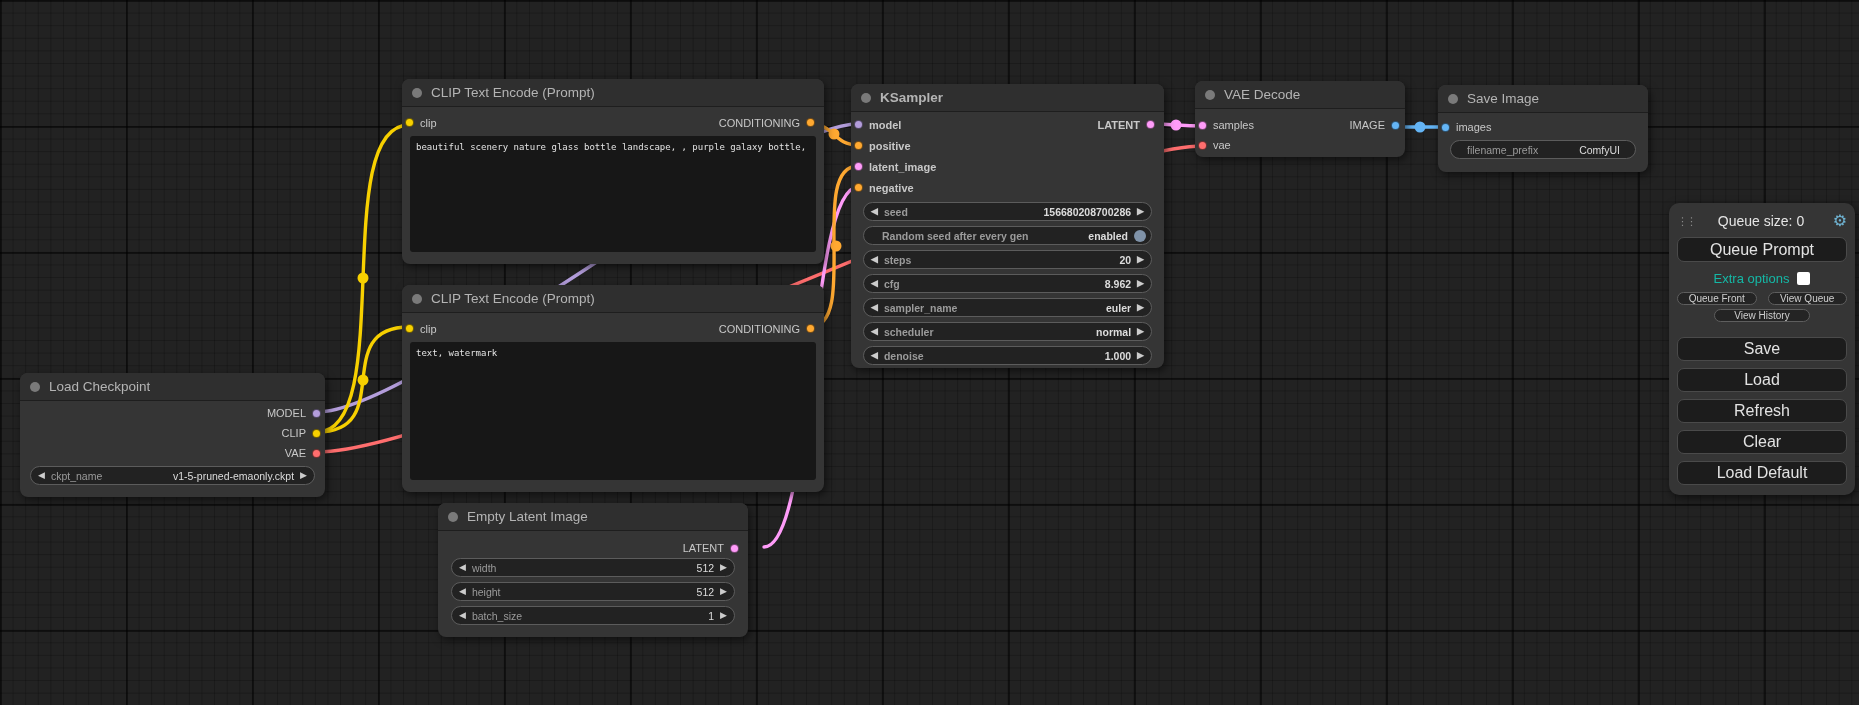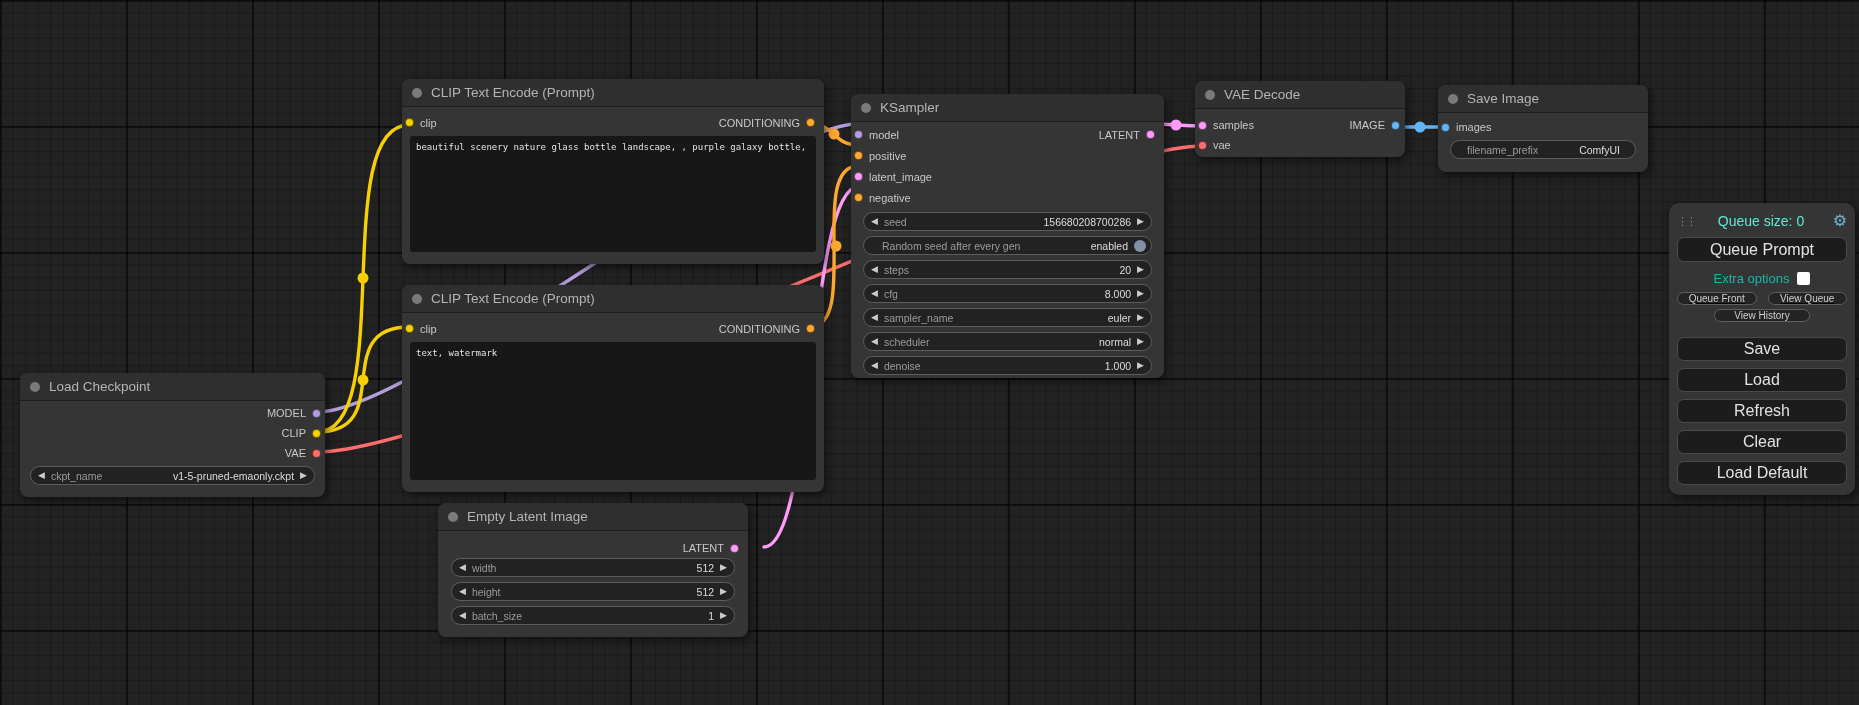--- a/index.html
+++ b/index.html
@@ -40,21 +40,21 @@
   .warrow{ color:#cccccc; font-size:9px; line-height:1; flex:0 0 auto; }
   .wlabel{ color:#9b9b9b; font-size:10.5px; white-space:nowrap; }
   .wvalue{ color:#dcdcdc; font-size:10.5px; margin-left:auto; white-space:nowrap; }
   .wtoggle{ width:12px; height:12px; border-radius:50%; flex:0 0 auto; margin-right:-2px; }
 
   
   #node-load     { left:20px;   top:373px; width:305px; height:124px; }
   #node-clip-pos { left:402px;  top:79px;  width:422px; height:185px; }
   #node-clip-neg { left:402px;  top:285px; width:422px; height:207px; }
   #node-latent   { left:438px;  top:503px; width:310px; height:134px; }
-  #node-ksampler { left:851px;  top:94px;  width:313px; height:284px; }
+  #node-ksampler { left:851px;  top:84px;  width:313px; height:284px;font-weight:bold; }
   #node-vae      { left:1195px; top:81px;  width:210px; height:76px;  }
   #node-save     { left:1438px; top:85px;  width:210px; height:87px;  }
   #node-load .nbody { padding-top:2px; }
   #node-load .iorow { height:20px; flex-basis:20px; padding-right:4px; }
   #node-load .widget { margin:3px 10px 0 10px; }
   #node-ksampler .iorow { padding-right:9px; }
   #node-clip-pos .iorow, #node-clip-neg .iorow { padding-right:9px; }
   #node-latent .iorow { padding-right:9px; height:20px; flex-basis:20px; margin-top:1px; }
   #node-latent .nbody { padding-top:6px; }
   #node-latent .widget { margin:0 13px 5px 13px; }
@@ -65,31 +65,31 @@
   #node-save .nbody { padding-top:4px; }
   #node-save .iorow { height:20px; flex-basis:20px; }
   #node-save .widget { margin:3px 12px 0 12px; }
 
   
   .qpanel { position:absolute; z-index:3; left:1669px; top:203px; width:186px; height:292px;
             background:#353535; border-radius:10px; box-shadow:2px 3px 10px rgba(0,0,0,.6);
             display:flex; flex-direction:column; padding:6px 8px 10px 8px; }
   .qhead { display:flex; align-items:center; height:24px; flex:0 0 24px; margin-bottom:4px; }
   .qdrag { color:#8a8a8a; font-size:11px; letter-spacing:-2px; line-height:1; width:16px; }
-  .qsize { flex:1; text-align:center; color:#5eead4; font-size:14px; }
+  .qsize { flex:1; text-align:center; color:#e5e5e5; font-size:14px; }
   .qgear { font-size:16px; line-height:1; width:18px; text-align:right; cursor:default; }
   .qbtn  { background:#1c1c1c; border:1px solid #4a4a4a; border-radius:7px; color:#e2e2e2;
            font-family:"Liberation Sans", sans-serif; font-size:16px; height:25px;
            display:flex; align-items:center; justify-content:center; width:100%; }
   .qbtn.big { margin-top:7px; height:24px; }
   .extra-row { display:flex; align-items:center; justify-content:center; gap:8px;
                margin-top:8px; height:16px; }
   .extra-label { color:#14b8a6; font-size:13px; }
   .qcheck { width:13px; height:13px; background:#ffffff; border-radius:2px; }
-  .small-row { display:flex; gap:11px; margin-top:6px;text-decoration:underline; }
+  .small-row { display:flex; gap:11px; margin-top:6px; }
   .qbtn.small { height:13px; font-size:10px; border-radius:7px; background:#242424;
                 border:1px solid #5e5e5e; color:#cfcfcf; }
   .hist-row { display:flex; justify-content:center; margin-top:4px; }
   .hist-row .qbtn.small { width:96px; }
   .big-group { margin-top:8px; }
 </style>
 </head>
 <body>
 
 <div class="canvas">
@@ -266,21 +266,21 @@
         </div>
         <div class="widget">
           <span class="warrow">◀</span>
           <span class="wlabel">steps</span>
           <span class="wvalue">20</span>
           <span class="warrow">▶</span>
         </div>
         <div class="widget">
           <span class="warrow">◀</span>
           <span class="wlabel">cfg</span>
-          <span class="wvalue">8.000</span>
+          <span class="wvalue">8.962</span>
           <span class="warrow">▶</span>
         </div>
         <div class="widget">
           <span class="warrow">◀</span>
           <span class="wlabel">sampler_name</span>
           <span class="wvalue">euler</span>
           <span class="warrow">▶</span>
         </div>
         <div class="widget">
           <span class="warrow">◀</span>

